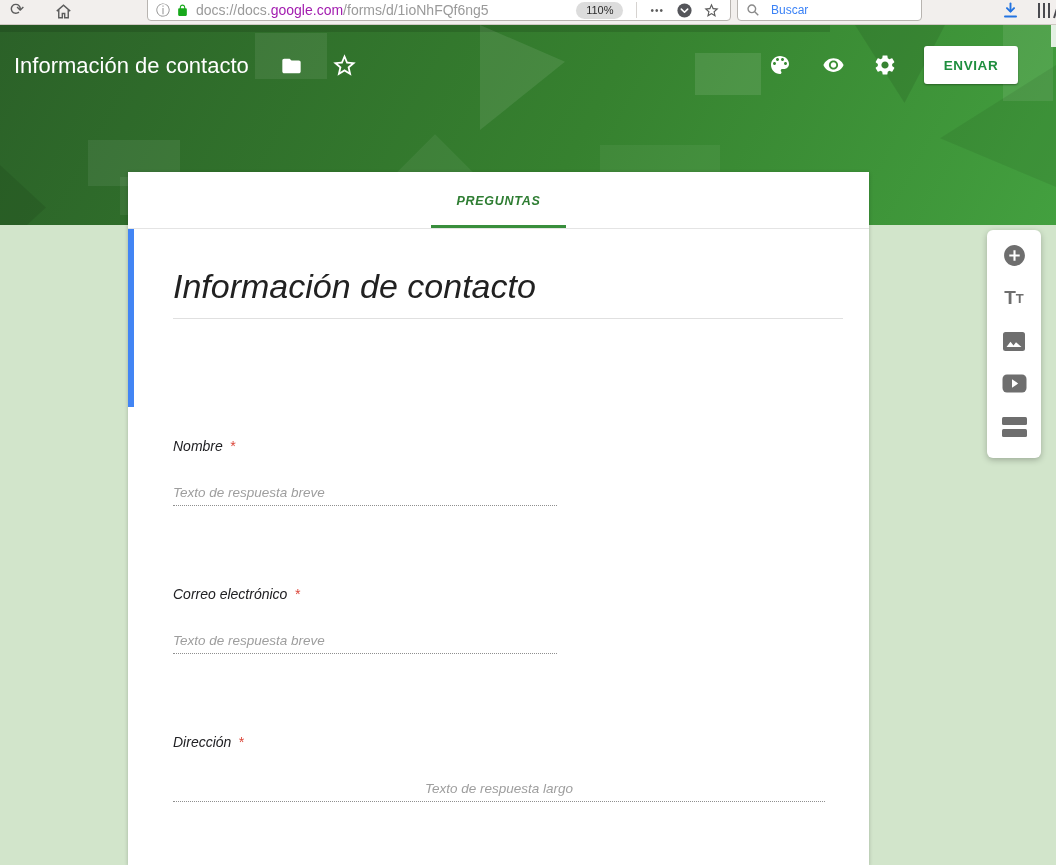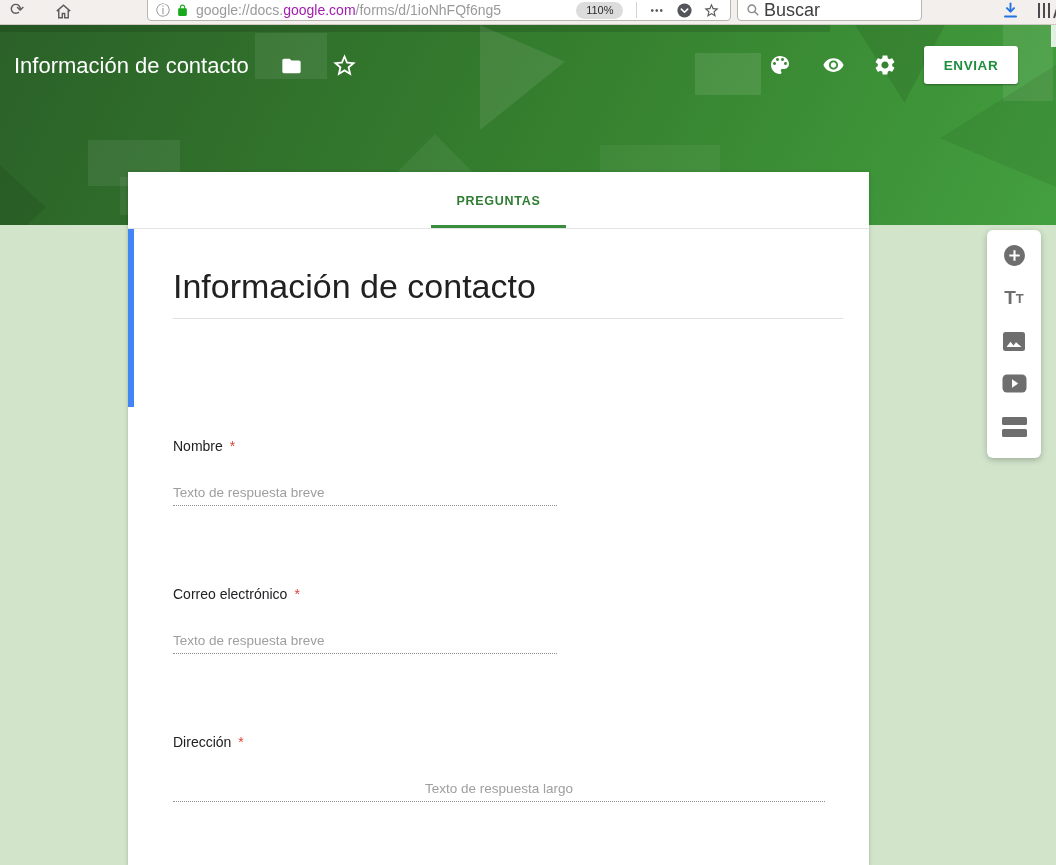--- a/index.html
+++ b/index.html
@@ -25,21 +25,21 @@
     background:linear-gradient(to right, rgba(255,255,255,0), #fff); }
   .zoom-badge { background:#dcdcdc; color:#2b2b2b; font-size:11px; border-radius:9px;
     padding:2px 10px; margin:0 6px; line-height:13px; }
   .vsep { width:1px; height:16px; background:#d6d3d0; margin:0 7px; }
   .dots { font-size:10px; letter-spacing:1px; color:#5c5c5c; margin:0 6px; }
   .pocket { width:17px; height:17px; margin:0 6px; display:flex; }
   .bstar { margin:0 4px; display:flex; }
   .search-bar { position:absolute; left:737px; top:-5px; width:185px; height:26px;
     background:#fff; border:1px solid #b8b4b0; border-radius:4px;
     display:flex; align-items:center; padding:4px 8px 0 8px; }
-  .search-ph { font-size:18px; color:#404040; margin-left:4px; }
+  .search-ph { font-size:12px; color:#3b82f6; margin-left:11px; }
   .download { position:absolute; left:1001px; top:1px; }
   .library { position:absolute; left:1038px; top:3px; width:24px; height:16px; }
   .library i { position:absolute; top:0; width:2.4px; height:15px; background:#4a4a4f; }
   .library i:nth-child(1){ left:0; } .library i:nth-child(2){ left:5px; }
   .library i:nth-child(3){ left:10px; } .library i:nth-child(4){ left:15px; transform:rotate(18deg); transform-origin:bottom; }
 
   
   .form-header { position:absolute; left:0; top:25px; width:1056px; height:200px; overflow:hidden;
     background:linear-gradient(118deg,#2b6128 0%, #36812f 55%, #43a03f 100%); }
   .pattern i { position:absolute; display:block; }
@@ -69,21 +69,21 @@
   .palette { left:768px; top:28px; }
   .eye { left:821px; top:29px; }
   .gear { left:873px; top:28px; }
   .send-btn { position:absolute; left:924px; top:21px; width:94px; height:38px; background:#fff;
     border:none; border-radius:3px; box-shadow:0 1px 2px rgba(0,0,0,.35);
     color:#1e8e3e; font-family:"Liberation Sans",sans-serif; font-weight:bold; font-size:13.5px;
     letter-spacing:.6px; cursor:pointer; }
 
   
   .sheet { position:absolute; left:128px; top:172px; width:741px; height:693px; background:#fff;
-    box-shadow:0 1px 4px rgba(0,0,0,.22); }
+    box-shadow:0 1px 4px rgba(0,0,0,.22);font-style:italic; }
   .tabs-row { height:57px; border-bottom:1px solid #e4e4e4; display:flex; justify-content:center; }
   .tab { height:56px; line-height:58px; padding:0 26px; font-size:12.5px; font-weight:bold;
     letter-spacing:.7px; color:#7b7b7b; position:relative; cursor:pointer; }
   .tab.active { color:#2e7d32; }
   .tab.active::after { content:""; position:absolute; left:0; right:0; bottom:0; height:3px; background:#388e3c; }
 
   .title-card { position:relative; height:178px; padding:36px 26px 0 45px; }
   .title-card::before { content:""; position:absolute; left:0; top:0; width:6px; height:100%; background:#4285f4; }
   .form-title { font-size:34px; font-weight:400; color:#212121; line-height:42px; }
   .title-divider { margin-top:11px; height:1px; background:#e0e0e0; }
@@ -122,21 +122,21 @@
       </svg>
     </span>
 
     <div class="url-bar">
       <span class="info-glyph">ⓘ</span>
       <span class="lock">
         <svg width="13" height="15" viewBox="0 0 24 24" fill="#17a81b">
           <path d="M18 8h-1V6c0-2.76-2.24-5-5-5S7 3.24 7 6v2H6c-1.1 0-2 .9-2 2v10c0 1.1.9 2 2 2h12c1.1 0 2-.9 2-2V10c0-1.1-.9-2-2-2zM9 6c0-1.66 1.34-3 3-3s3 1.34 3 3v2H9V6z"></path>
         </svg>
       </span>
-      <span class="url-text"><span>google://</span><span>docs.</span><span class="domain">google.com</span><span>/forms/d/1ioNhFQf6ng5</span></span>
+      <span class="url-text"><span>docs://</span><span>docs.</span><span class="domain">google.com</span><span>/forms/d/1ioNhFQf6ng5</span></span>
       <span class="zoom-badge">110%</span>
       <span class="vsep"></span>
       <span class="dots">•••</span>
       <span class="pocket">
         <svg width="17" height="17" viewBox="0 0 24 24">
           <circle cx="12" cy="12" r="10" fill="#54555a"></circle>
           <path d="M7.5 10l4.5 4.5L16.5 10" fill="none" stroke="#fff" stroke-width="2.2" stroke-linecap="round" stroke-linejoin="round"></path>
         </svg>
       </span>
       <span class="bstar">

